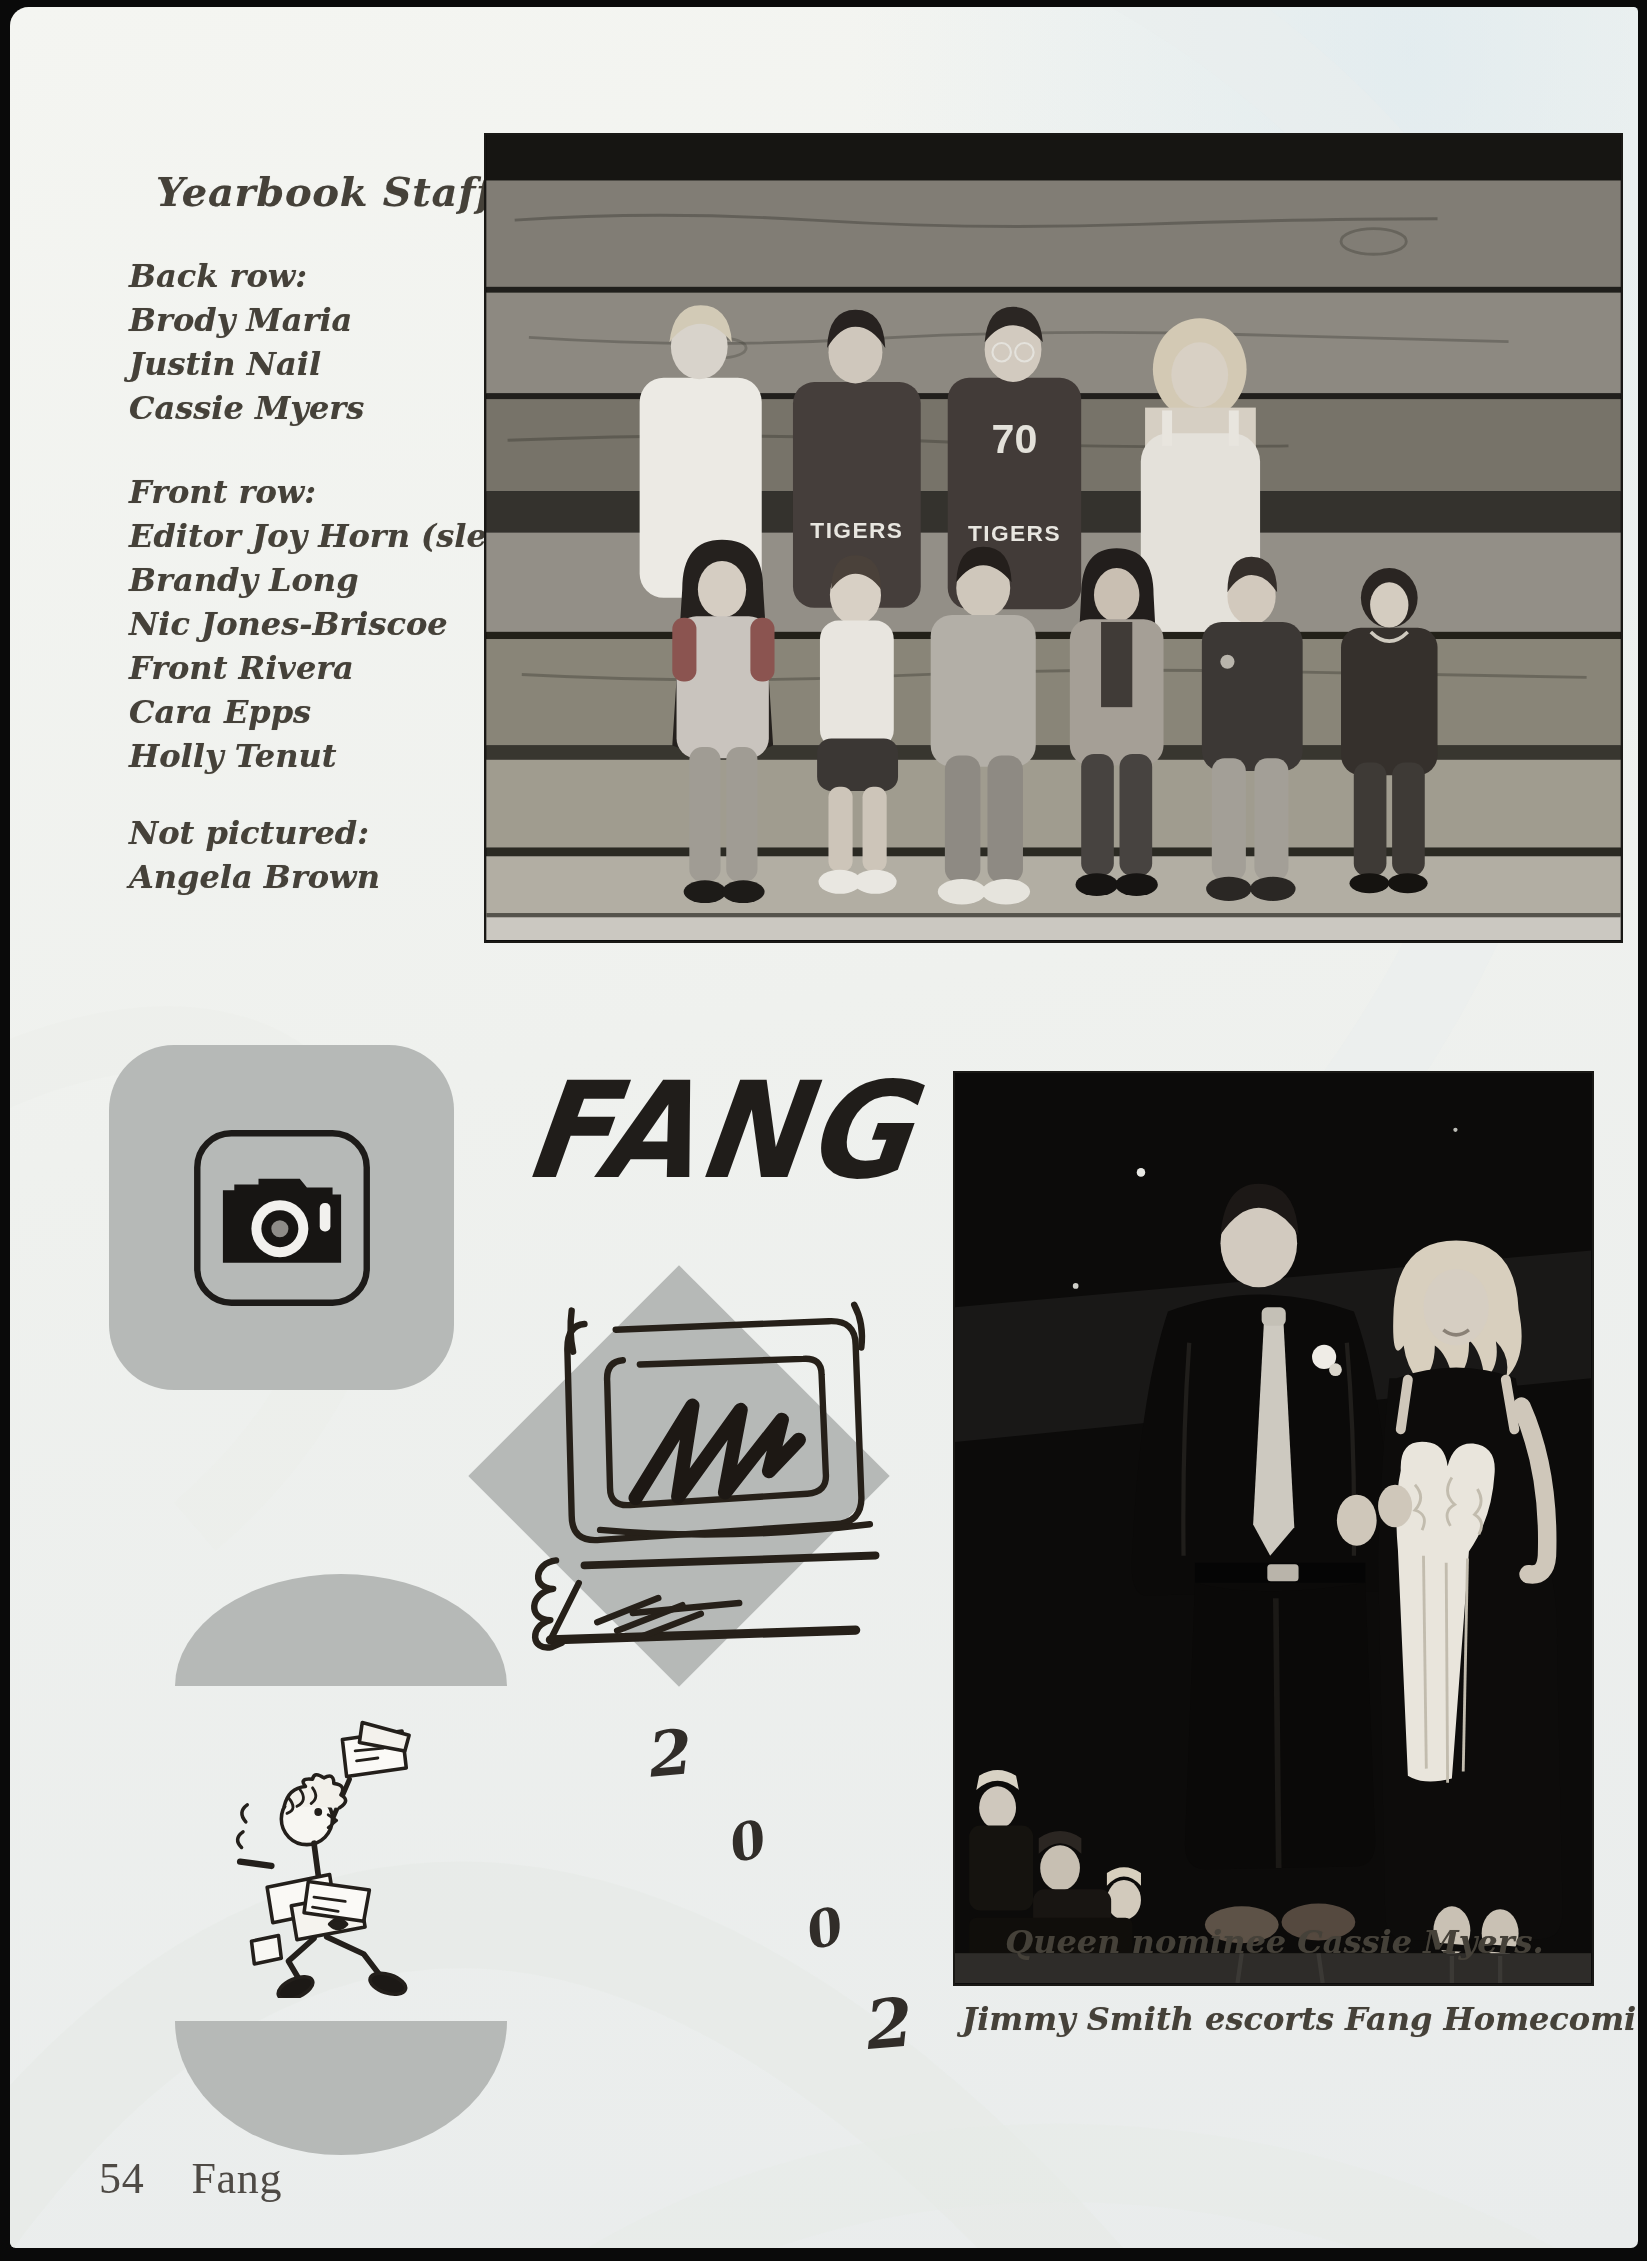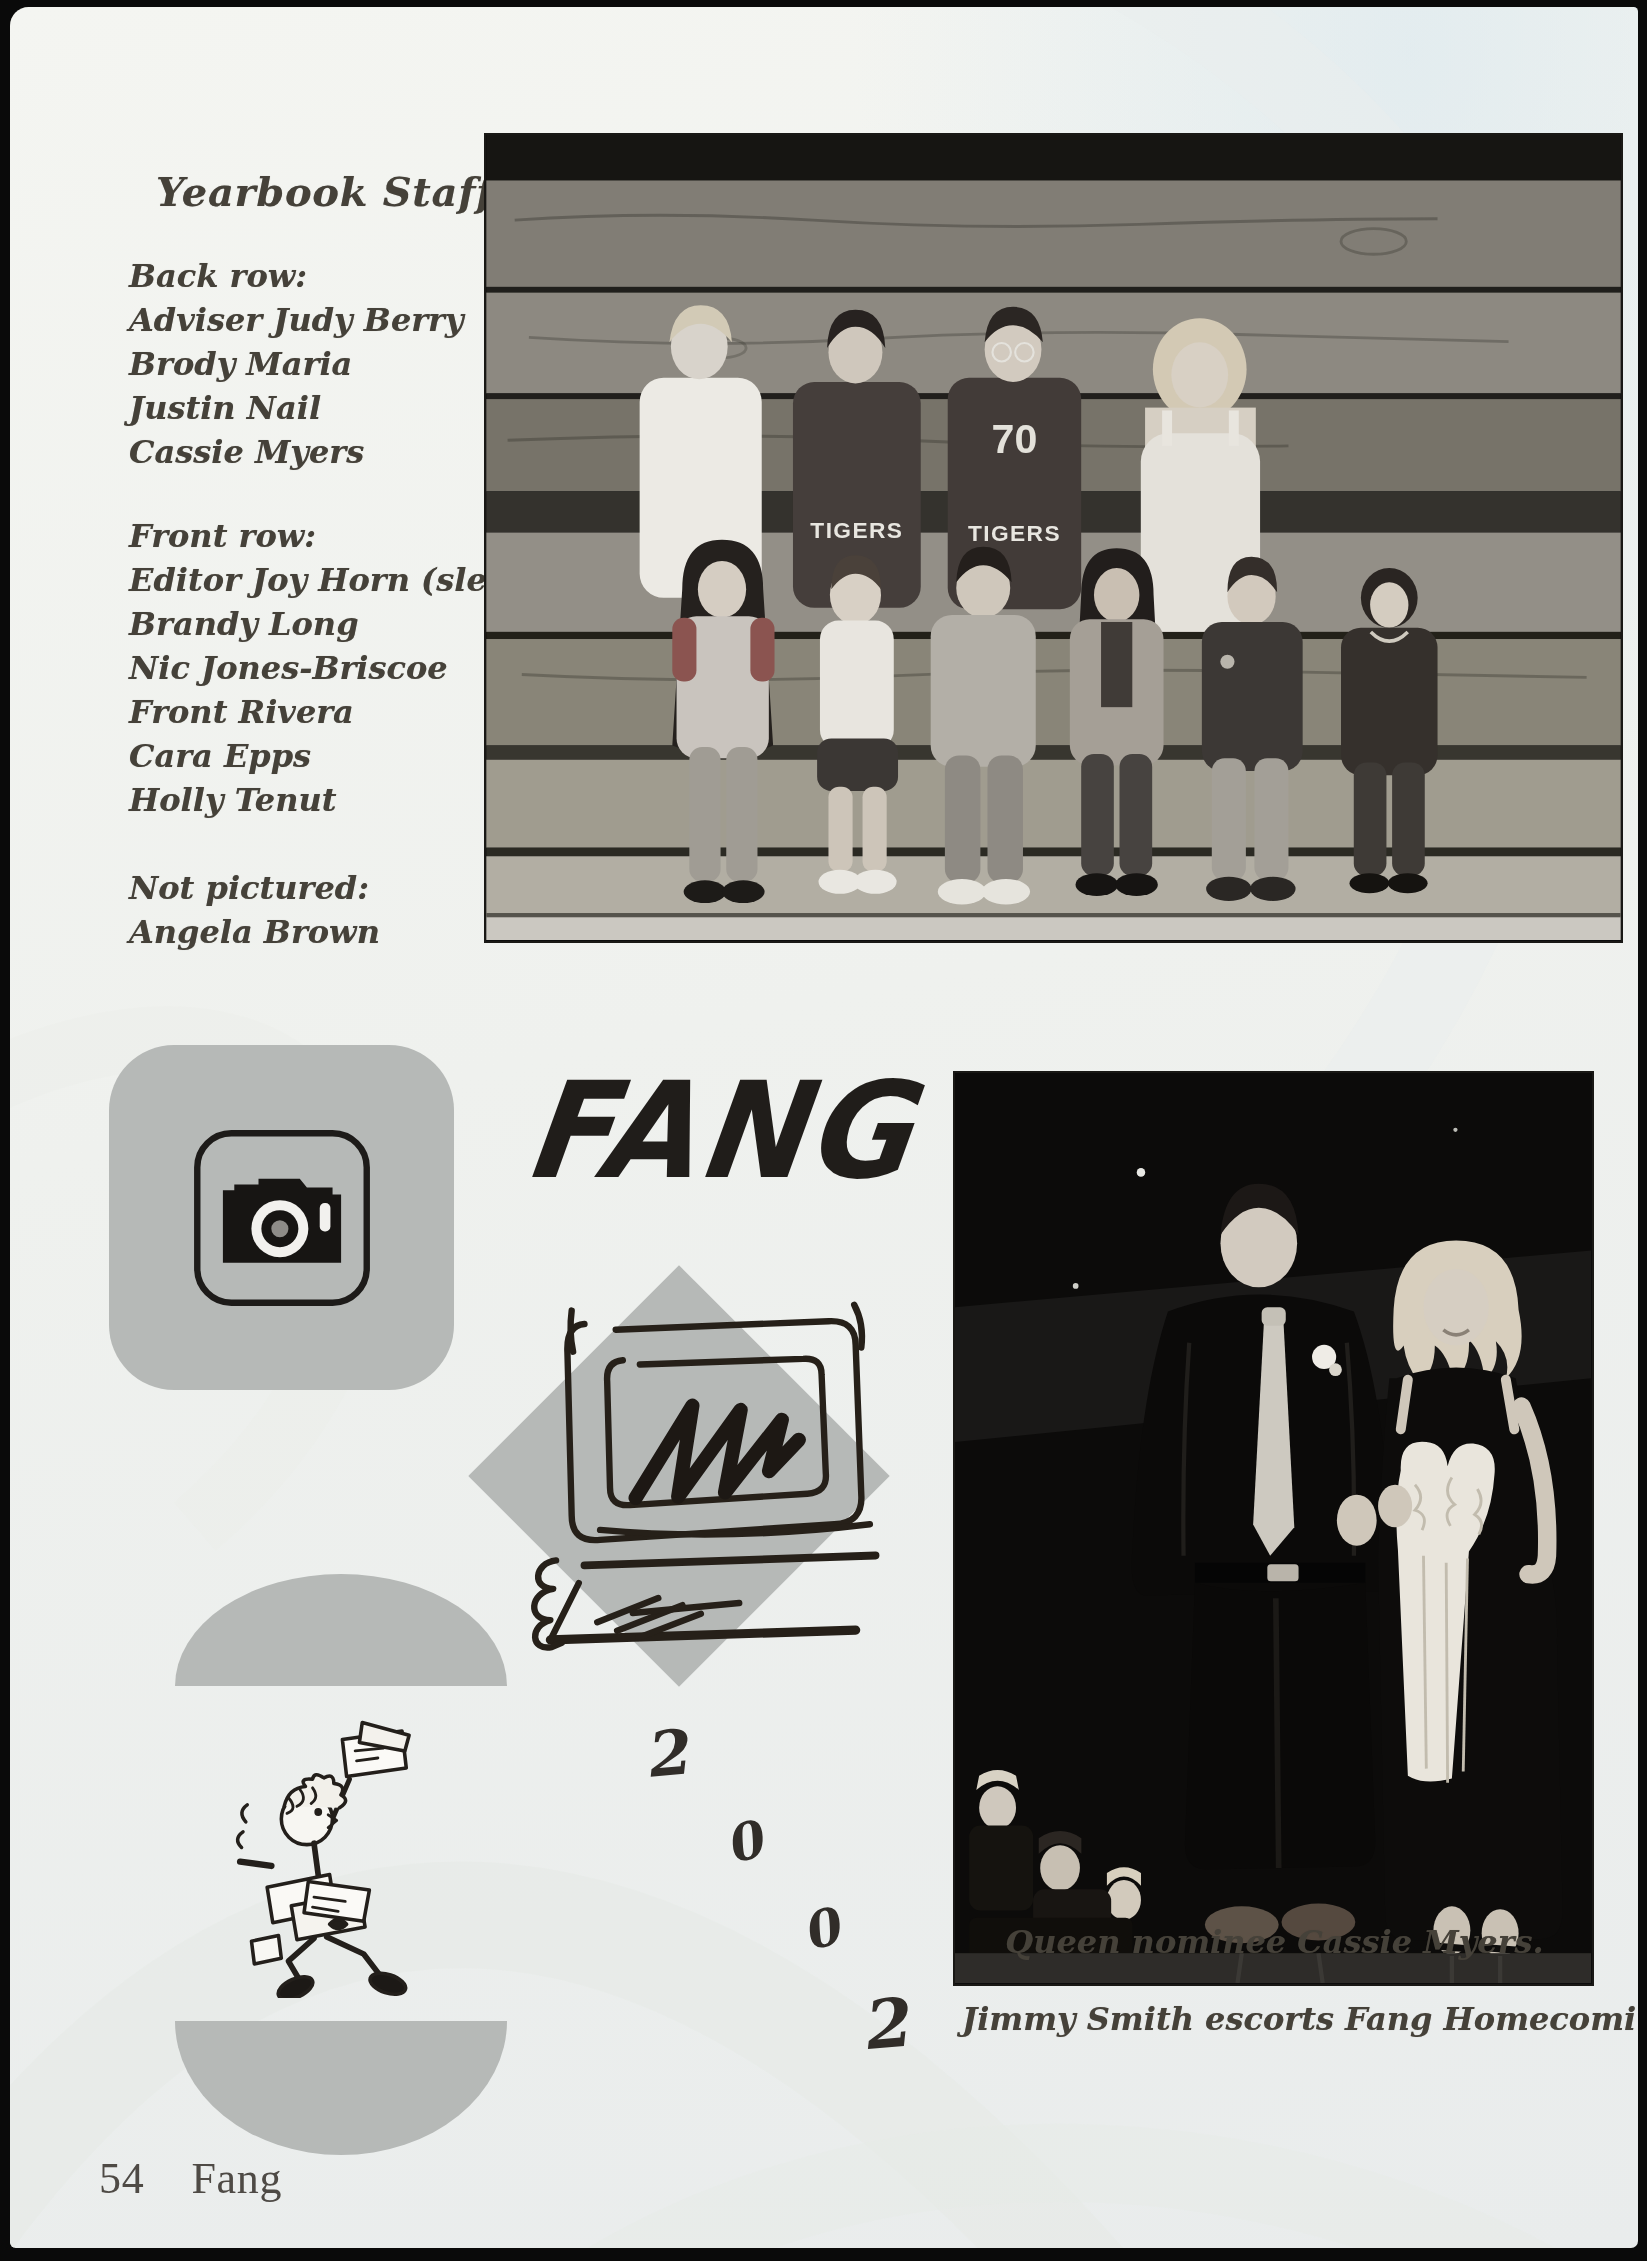--- a/index.html
+++ b/index.html
@@ -17,21 +17,21 @@
   .swirls{position:absolute;left:0;top:0;z-index:0;}
   .abs{position:absolute;z-index:2;}
   .script{
     font-family:"DejaVu Serif",serif;font-style:italic;font-weight:700;
     color:#454139;text-shadow:0 0 0.7px rgba(69,65,57,.45);
   }
   .heading{font-size:40px;letter-spacing:0.7px;white-space:nowrap;}
   .staff-list{left:119px;top:247px;width:398px;}
   .staff-line{font-size:32px;line-height:44px;white-space:nowrap;}
   .gap-front{margin-top:40px;}
-  .gap-notpic{margin-top:44px;font-style:italic;}
+  .gap-notpic{margin-top:33px;font-style:italic;}
   .photo{
     background:#0c0c0c;border:2.1px solid #191815;box-sizing:border-box;
     overflow:hidden;
   }
   .photo svg{display:block;}
   .camera-tile{
     left:99px;top:1038px;width:345px;height:345px;border-radius:65px;
     background:#b6b9b7;
   }
   .fang-title{
@@ -69,21 +69,20 @@
     <path d="M-150,3250 C 350,2450 950,2550 1550,3250" fill="none" stroke="#e6e9e6" stroke-width="150" opacity="0.55"></path>
     <path d="M1450,-120 C 2250,260 2330,950 1880,1560" fill="none" stroke="#e9edee" stroke-width="120" opacity="0.5"></path>
     <path d="M-120,1560 C 480,1220 700,1760 260,2140" fill="none" stroke="#eaede9" stroke-width="90" opacity="0.4"></path>
     <path d="M700,3300 C 1200,2900 1900,3000 2300,3300" fill="none" stroke="#e7eae7" stroke-width="110" opacity="0.4"></path>
   </svg>
 
   <div class="abs script heading" style="left:146px;top:161px;">Yearbook Staff:</div>
 
   <div class="abs staff-list">
     <div class="script staff-line">Back row:</div>
-    <div class="script staff-line">Adviser Judy Berry</div>
     <div class="script staff-line">Brody Maria</div>
     <div class="script staff-line">Justin Nail</div>
     <div class="script staff-line">Cassie Myers</div>
     <div class="script staff-line gap-front">Front row:</div>
     <div class="script staff-line">Editor Joy Horn (sleeping)</div>
     <div class="script staff-line">Brandy Long</div>
     <div class="script staff-line">Nic Jones-Briscoe</div>
     <div class="script staff-line">Front Rivera</div>
     <div class="script staff-line">Cara Epps</div>
     <div class="script staff-line">Holly Tenut</div>

